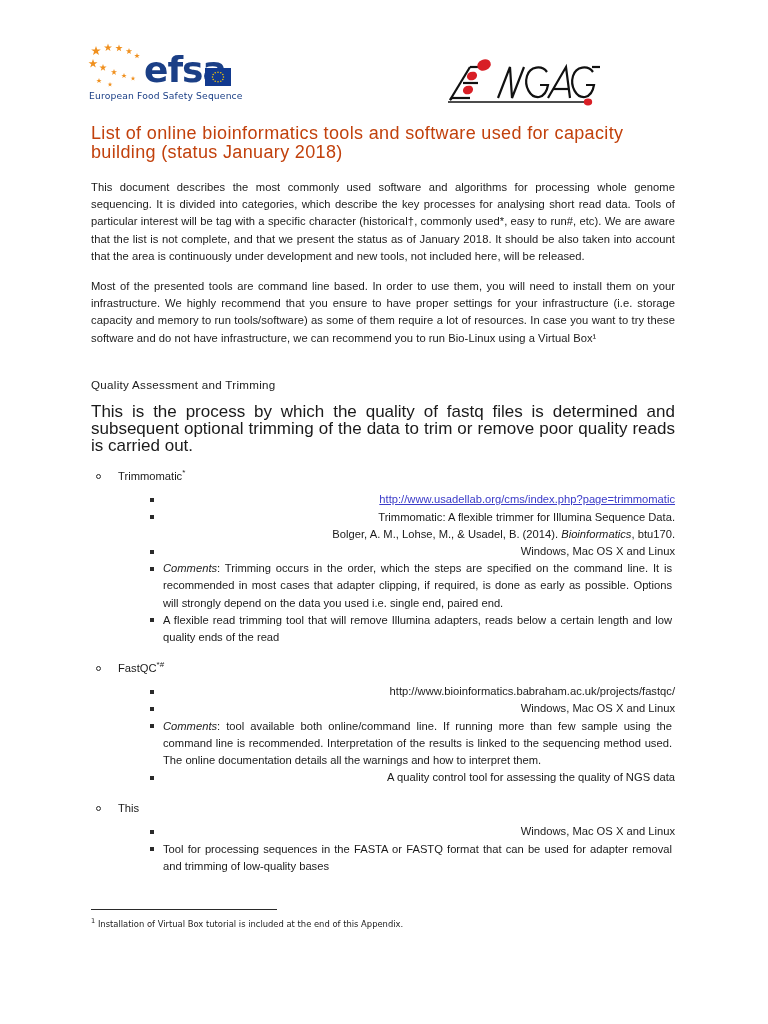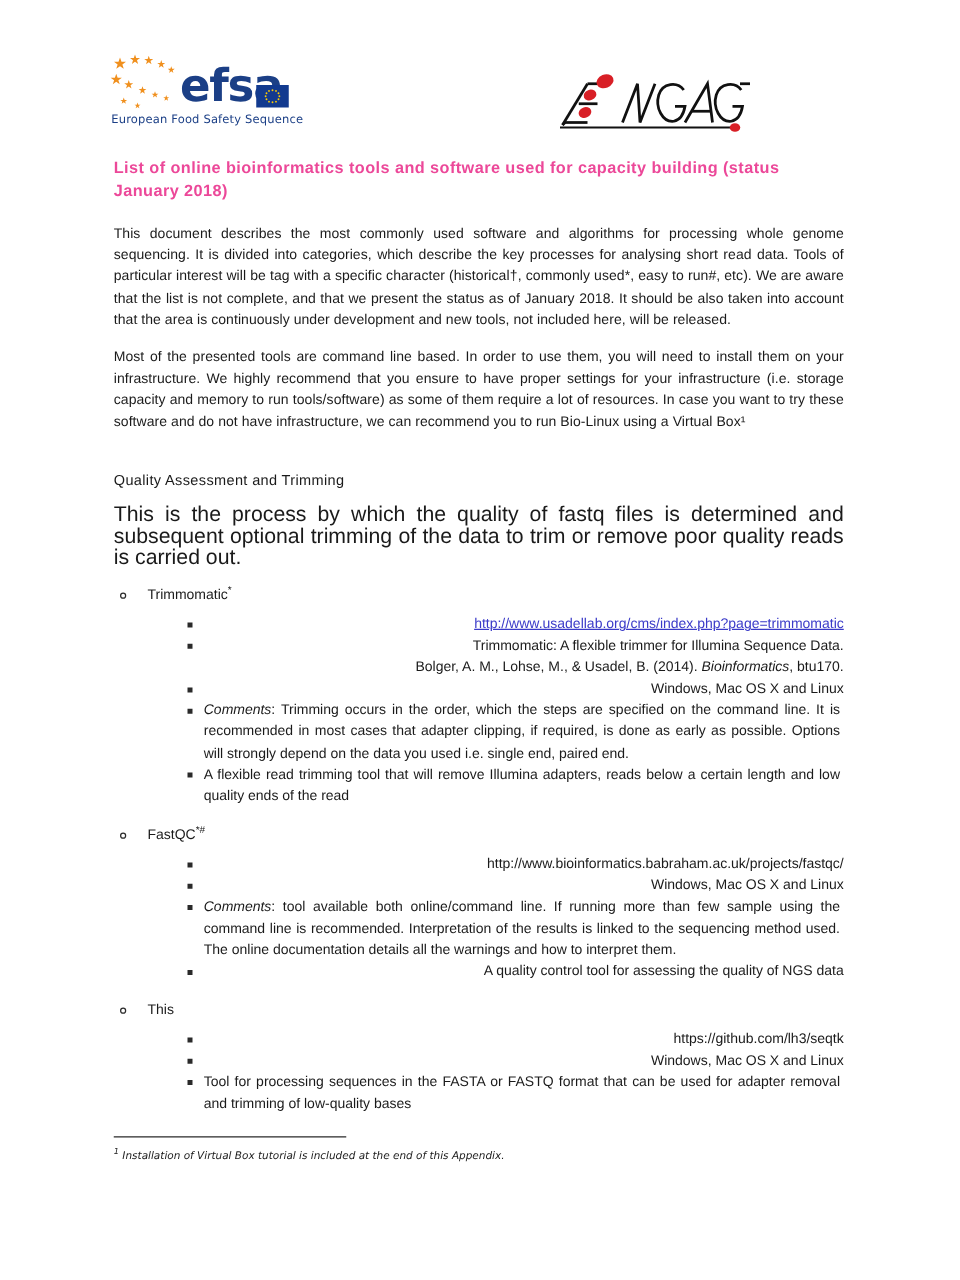--- a/index.html
+++ b/index.html
@@ -86,23 +86,23 @@
 
   
   .content {
     position: absolute;
     left: 91px;
     top: 124px;
     width: 584px;
   }
 
   .doc-title {
-    font-size: 13px;
-    font-weight: bold;
-    color: #ec4899;
+    font-size: 18px;
+    font-weight: normal;
+    color: #c2410c;
     line-height: 19px;
     letter-spacing: 0.35px;
     margin: 0 0 17px 0;
   }
 
   p.body-par {
     font-size: 11.2px;
     line-height: 17.2px;
     text-align: justify;
     margin: 0 0 13px 0;
@@ -204,21 +204,20 @@
     width: 186px;
     height: 0;
     border-top: 1.3px solid #2a2a2a;
     margin: 0 0 8px 0;
   }
   .footnote-text {
     font-family: "DejaVu Sans", sans-serif;
     font-size: 8.4px;
     line-height: 12px;
     color: #1a1a1a;
-    font-style: italic;
   }
   .footnote-text sup {
     font-size: 6.6px;
     vertical-align: super;
     line-height: 0;
   }
 </style>
 </head>
 <body>
 
@@ -353,23 +352,20 @@
           </li>
         </ul>
       </li>
 
       <li class="tool-item">
         <div class="tool-name">
           <span class="circle-bullet"></span><span>This</span><sup class="tag"></sup>
         </div>
         <ul class="detail-list">
           <li class="detail-item">
-            <span class="sq-bullet"></span><span class="plain-url">https://github.com/lh3/seqtk</span>
-          </li>
-          <li class="detail-item">
             <span class="sq-bullet"></span><span>Windows, Mac OS X and Linux</span>
           </li>
           <li class="detail-item justify">
             <span class="sq-bullet"></span><span>Tool for processing sequences in the FASTA or FASTQ format that can be used for adapter removal and trimming of low-quality bases</span>
           </li>
         </ul>
       </li>
 
     </ul>
   </div>

